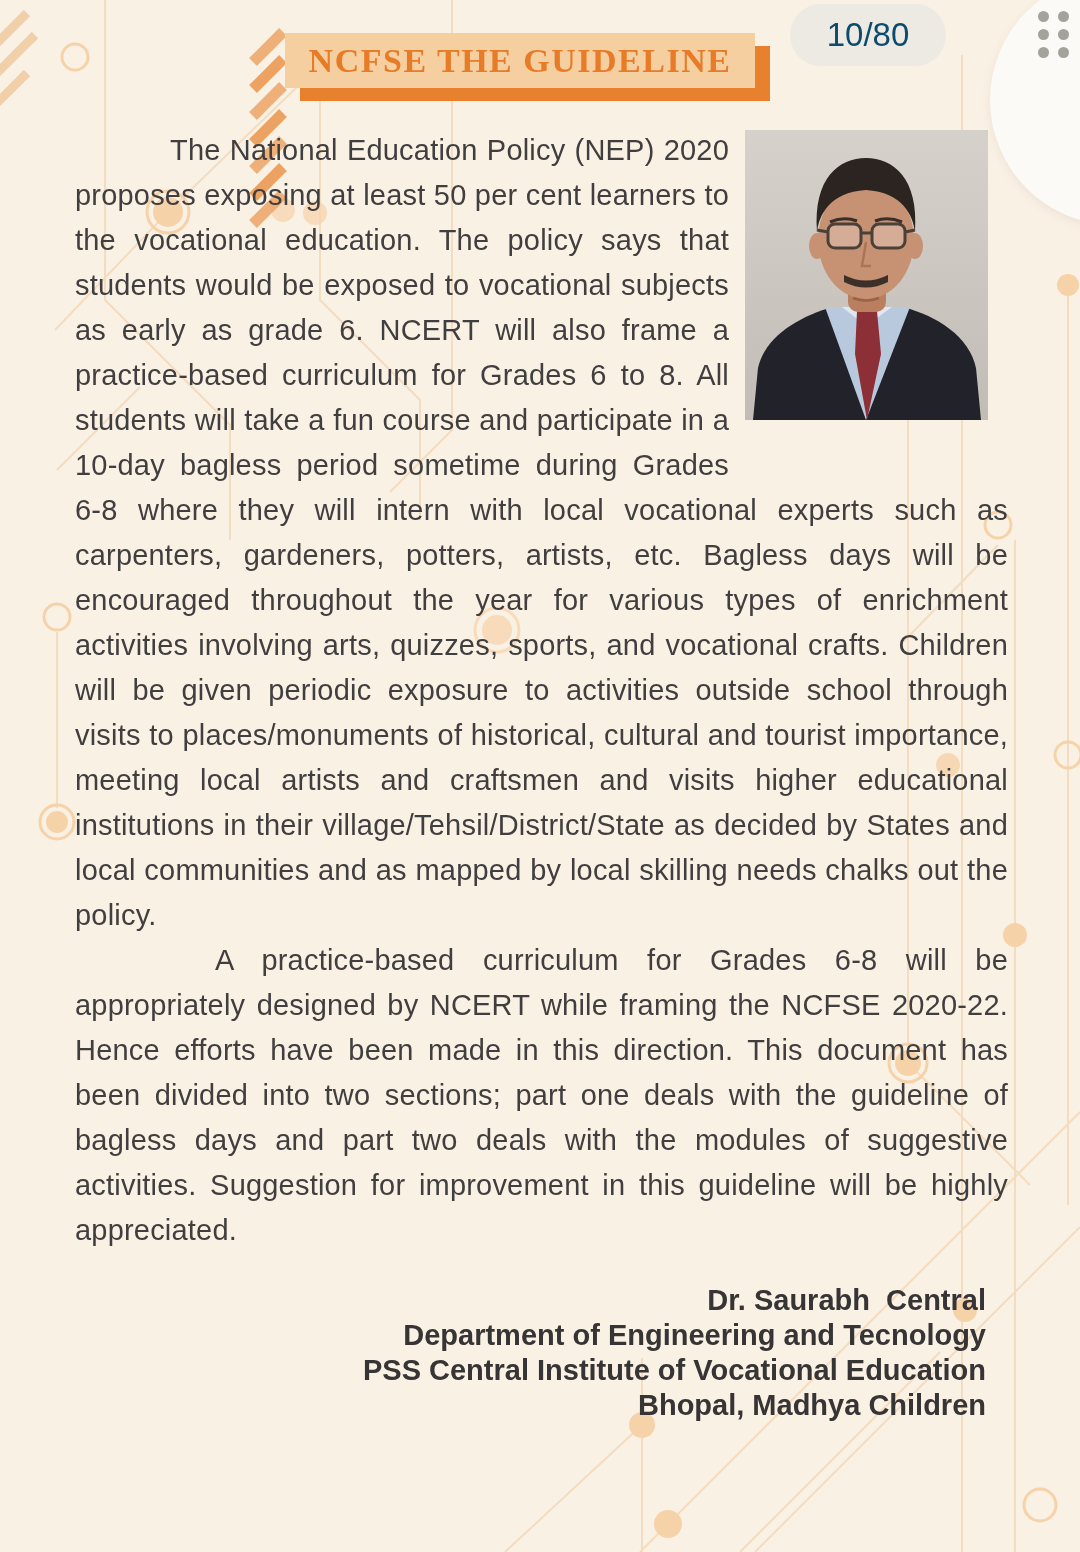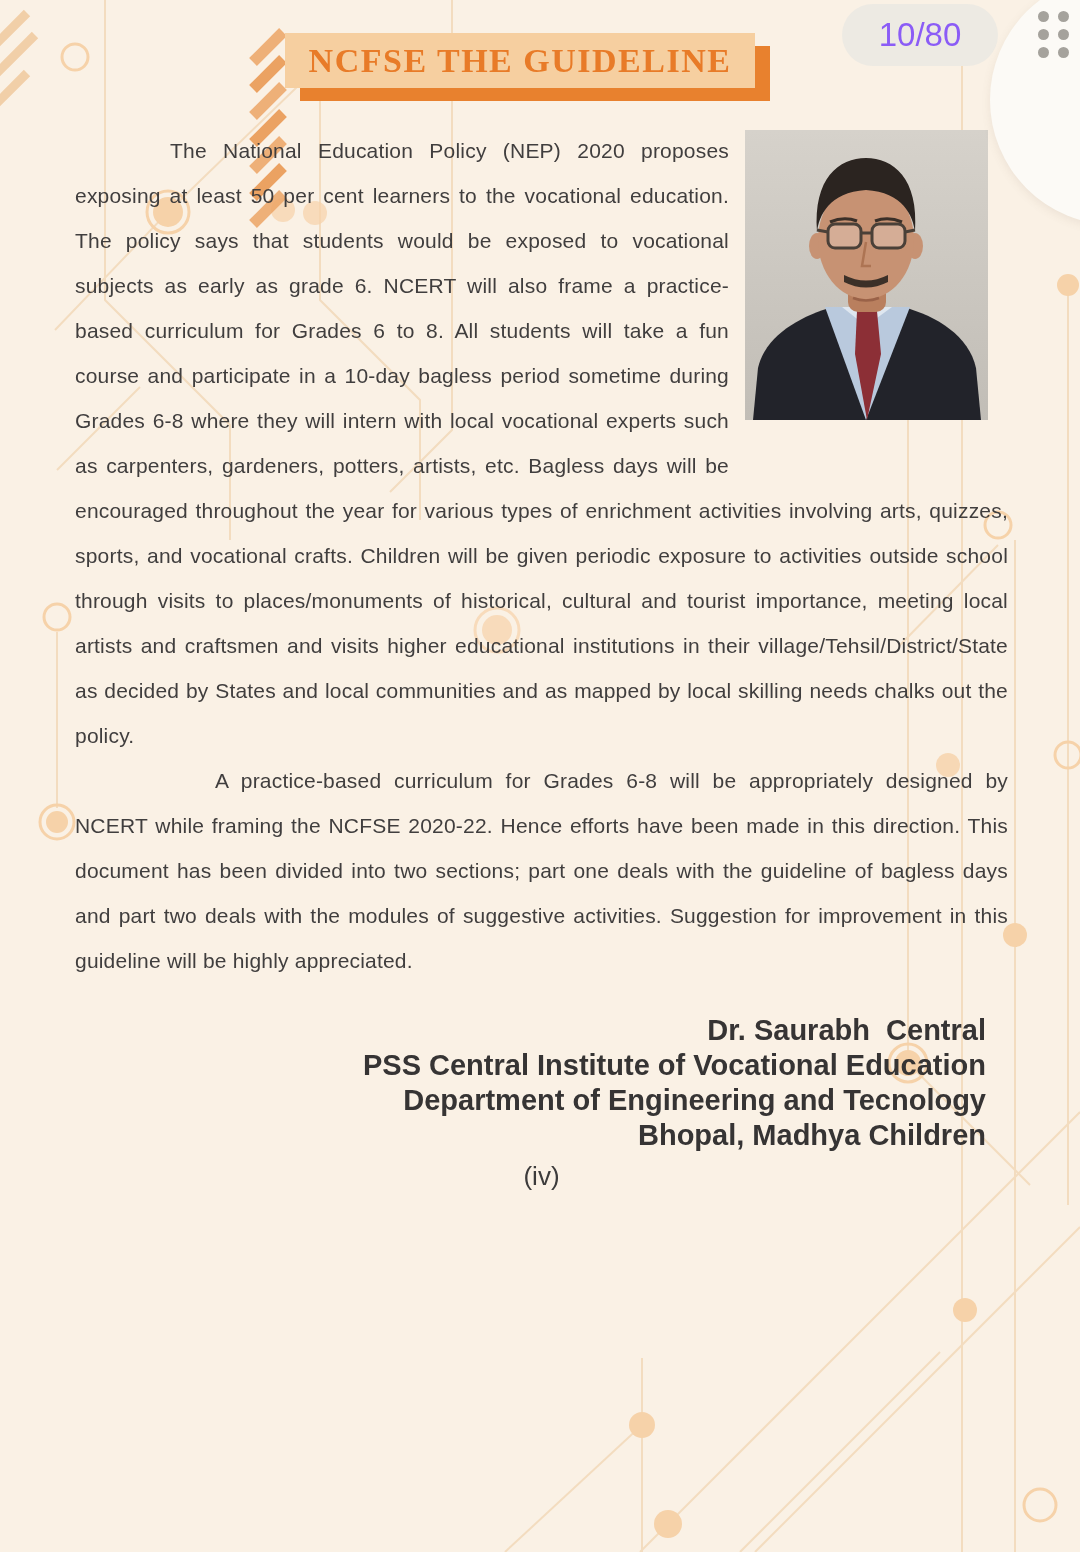--- a/index.html
+++ b/index.html
@@ -39,25 +39,25 @@
     margin: 0;
     font-family: "Liberation Serif", serif;
     font-weight: bold;
     font-size: 34px;
     letter-spacing: 1.5px;
     color: #e87b28;
   }
 
   
   .page-pill {
-    position: absolute; left: 842px; top: 4px;
+    position: absolute; left: 790px; top: 4px;
     width: 156px; height: 62px;
     border-radius: 31px;
     background: #edeae3;
-    color: #8b5cf6;
+    color: #0c4a6e;
     font-size: 33px;
     display: flex; align-items: center; justify-content: center;
     z-index: 3;
   }
   .menu-btn {
     position: absolute; left: 990px; top: -25px;
     width: 250px; height: 250px;
     border-radius: 50%;
     background: #fcfaf6;
     box-shadow: 0 3px 10px rgba(120,100,80,0.10);
@@ -78,21 +78,21 @@
   }
 
   
   .content {
     position: absolute; left: 75px; top: 128px;
     width: 933px;
     z-index: 1;
   }
   .content p {
     margin: 0;
-    font-size: 21px;
+    font-size: 29px;
     line-height: 45px;
     letter-spacing: 0.2px;
     text-align: justify;
   }
   .para-1 { text-indent: 95px; }
   .para-2 { text-indent: 140px; margin-top: 45px; }
 
   figure.author-photo {
     float: right;
     width: 243px; height: 290px;
@@ -261,20 +261,19 @@
       <path d="M108,168 Q121,173 134,168" stroke="#9a6248" stroke-width="2.5" fill="none"></path>
     </svg>
   </figure>
 
   <p class="para-1">The National Education Policy (NEP) 2020 proposes exposing at least 50 per cent learners to the vocational education. The policy says that students would be exposed to vocational subjects as early as grade 6. NCERT will also frame a practice-based curriculum for Grades 6 to 8. All students will take a fun course and participate in a 10-day bagless period sometime during Grades 6-8 where they will intern with local vocational experts such as carpenters, gardeners, potters, artists, etc.  Bagless days will be encouraged throughout the year for various types of enrichment activities involving arts, quizzes, sports, and vocational crafts. Children will be given periodic exposure to activities outside school through visits to places/monuments of historical, cultural and tourist importance, meeting local artists and craftsmen and visits higher educational institutions in their village/Tehsil/District/State as decided by States and local communities and as mapped by local skilling needs chalks out the policy.</p>
 
   <p class="para-2">A practice-based curriculum for Grades 6-8 will be appropriately designed by NCERT while framing the NCFSE 2020-22. Hence efforts have been made in this direction. This document has been divided into two sections; part one deals with the guideline of bagless days and part two deals with the modules of suggestive activities. Suggestion for improvement in this guideline will be highly appreciated.</p>
 
   <div class="signature">
     <div class="sig-line">Dr. Saurabh  Central</div>
+    <div class="sig-line">Department of Engineering and Tecnology</div>
     <div class="sig-line">PSS Central Institute of Vocational Education</div>
-    <div class="sig-line">Department of Engineering and Tecnology</div>
     <div class="sig-line">Bhopal, Madhya Children</div>
   </div>
 
-  <div class="page-num">(iv)</div>
 
 </div>
 
 </body></html>

